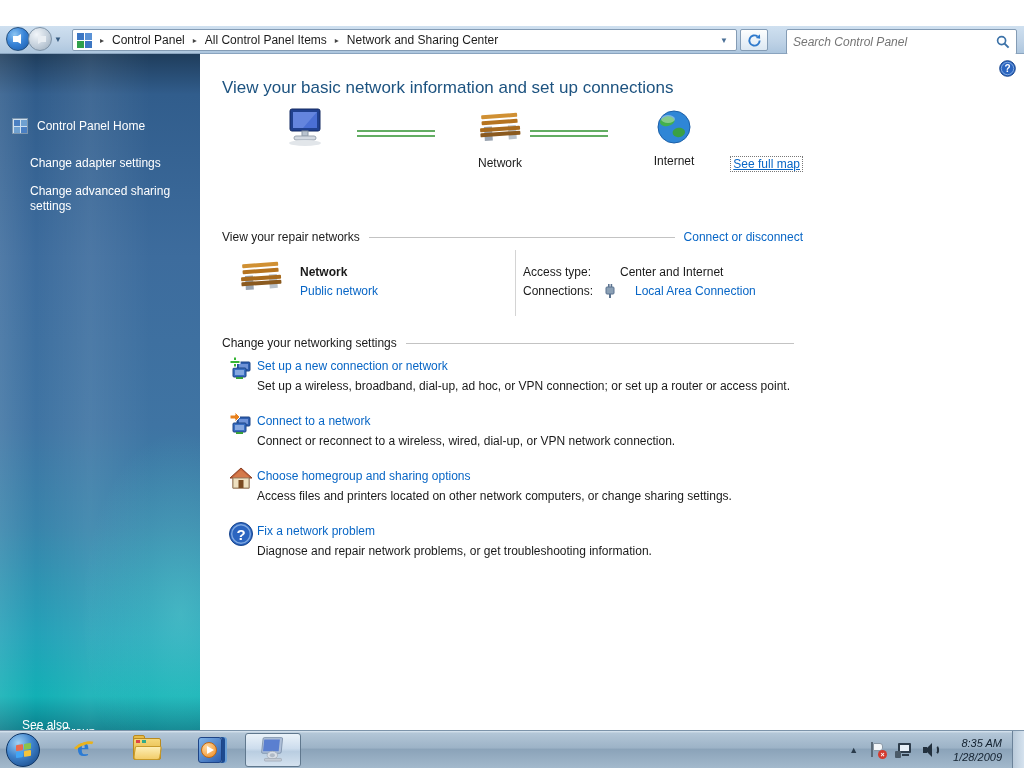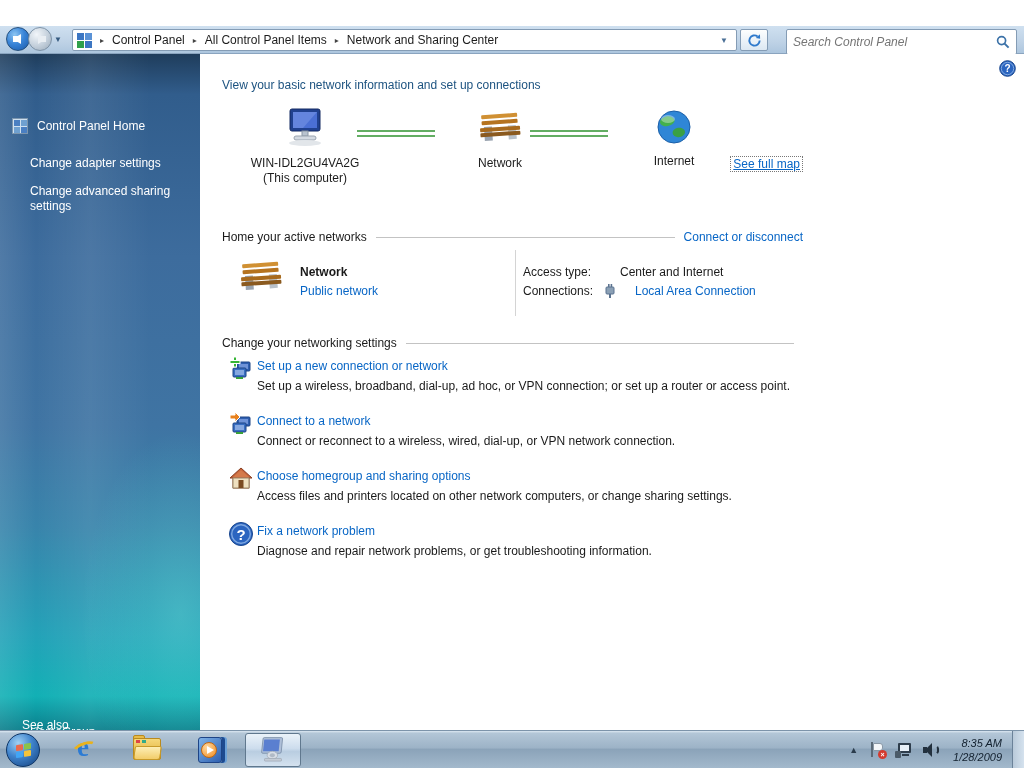--- a/index.html
+++ b/index.html
@@ -81,21 +81,21 @@
   .sb-home-icon { width:16px; height:16px; background:#cfe0f0; border:1px solid #7d96ae; display:grid; grid-template-columns:6px 6px; grid-template-rows:6px 6px; gap:1px; padding:1px; }
   .sb-home-icon span:nth-child(1){ background:#4a7fc2; } .sb-home-icon span:nth-child(2){ background:#6fa0d0; }
   .sb-home-icon span:nth-child(3){ background:#6fa0d0; } .sb-home-icon span:nth-child(4){ background:#4a7fc2; }
   .sb-link { position:absolute; left:30px; color:#fff; cursor:pointer; line-height:15px; width:150px; }
   .sb-seealso { position:absolute; left:22px; font-weight:normal; color:#fff;margin-top:16px; }
 
   
   .content { position:absolute; left:200px; top:0; width:824px; height:676px; background:#fff; }
   .help-icon { position:absolute; right:8px; top:6px; cursor:pointer; }
 
-  h1.main-heading { font-size:12px; font-weight:normal; color:#1d5380; position:absolute; left:22px; top:24px; white-space:nowrap; }
+  h1.main-heading { font-size:17px; font-weight:normal; color:#1d5380; position:absolute; left:22px; top:24px; white-space:nowrap; }
 
   
   .netmap { position:absolute; left:22px; top:46px; width:581px; height:120px; }
   .map-node { position:absolute; text-align:center; }
   .map-node .nlabel { margin-top:5px; color:#1c1c1c; line-height:15px; }
   .map-link-line { position:absolute; height:7px; border-top:2px solid #63ad63; border-bottom:2px solid #63ad63; }
   .see-full-map { position:absolute; right:0; top:58px; color:#0866c6; text-decoration:underline; border:1px dotted #777; padding:0 2px; cursor:pointer; }
 
   
   .section-hdr { display:flex; align-items:center; position:absolute; width:581px; }
@@ -272,22 +272,20 @@
       <div class="netmap">
         <div class="map-node" style="left:13px; top:8px; width:140px;">
           <svg width="46" height="40" viewBox="0 0 46 40">
             <rect x="8" y="1" width="30" height="22" rx="2" fill="#20418f" stroke="#142b63"></rect>
             <rect x="11" y="4" width="24" height="16" fill="#4a6fd4"></rect>
             <path d="M11 4h24l-14 16H11z" fill="#6f8fe2" opacity=".7"></path>
             <rect x="20" y="23" width="6" height="5" fill="#b9c3cf" stroke="#8b97a5"></rect>
             <rect x="12" y="28" width="22" height="4" rx="2" fill="#d4dae2" stroke="#9aa4b0"></rect>
             <ellipse cx="23" cy="35" rx="16" ry="3" fill="#e2e6ea"></ellipse>
           </svg>
-          <div class="nlabel"><span>WIN-IDL2GU4VA2G</span><br>
-          <span>(This computer)</span></div>
         </div>
 
         <div class="map-link-line" style="left:135px; top:68px; width:78px; top:30px;"></div>
 
         <div class="map-node" style="left:218px; top:8px; width:120px;">
           <svg width="46" height="40" viewBox="0 0 46 40">
             <g transform="rotate(-4 23 20)">
               <rect x="5" y="6" width="36" height="4" rx="1" fill="#d09033"></rect>
               <rect x="5" y="12" width="36" height="4" rx="1" fill="#b5731f"></rect>
               <rect x="7" y="18" width="8" height="14" fill="#9aa4b0"></rect>
@@ -308,21 +306,21 @@
             <path d="M22 20c4-1 8 1 8 4s-4 6-8 5-5-4-4-6 2-2 4-3z" fill="#3aa045"></path>
             <ellipse cx="13" cy="11" rx="7" ry="4" fill="#fff" opacity=".35"></ellipse>
           </svg>
           <div class="nlabel">Internet</div>
         </div>
 
         <a class="see-full-map" style="top:56px;">See full map</a>
       </div>
 
       <div class="section-hdr" style="left:22px; top:176px;">
-        <span class="lbl">Home your active networks</span>
+        <span class="lbl">View your repair networks</span>
         <span class="rule"></span>
         <a class="hlink">Connect or disconnect</a>
       </div>
 
       <div class="active-net">
         <div class="an-icon">
           <svg width="46" height="42" viewBox="0 0 46 40">
             <g transform="rotate(-4 23 20)">
               <rect x="5" y="6" width="36" height="4" rx="1" fill="#d09033"></rect>
               <rect x="5" y="12" width="36" height="4" rx="1" fill="#b5731f"></rect>

